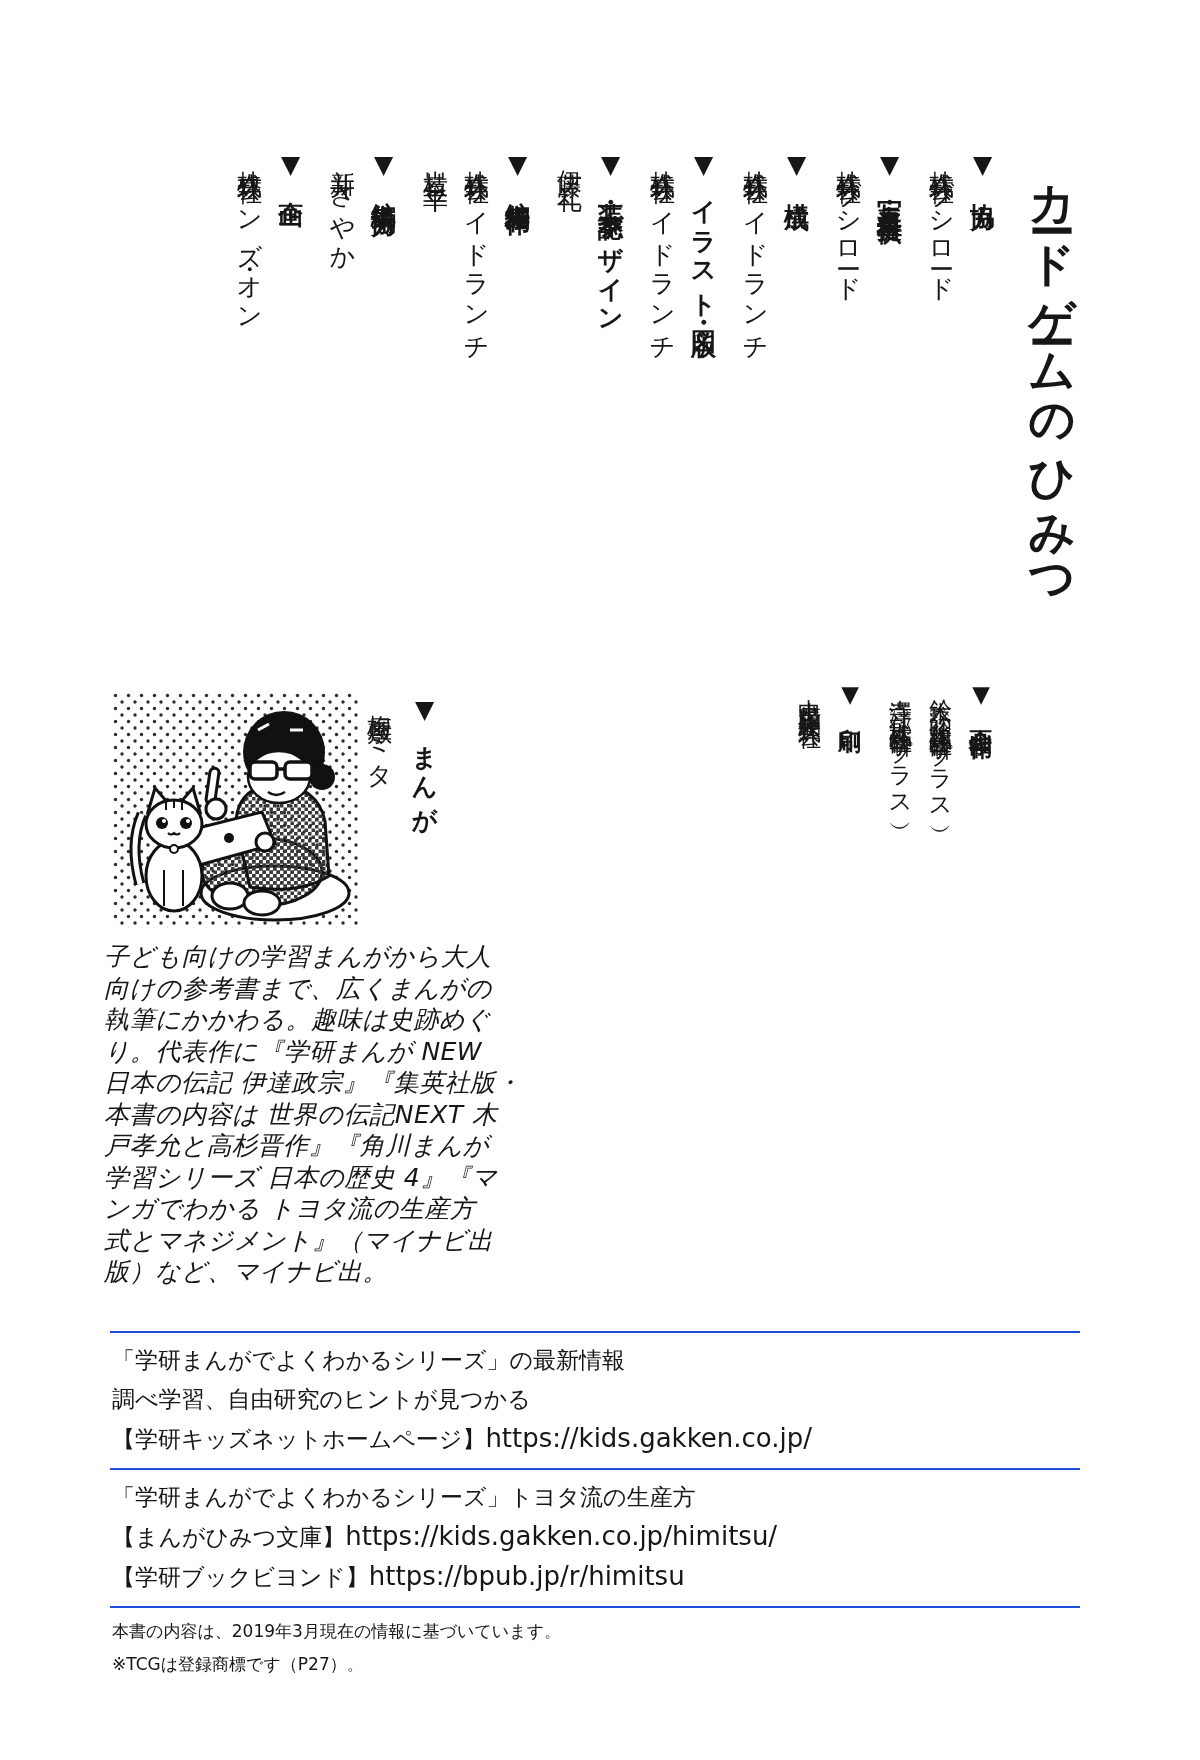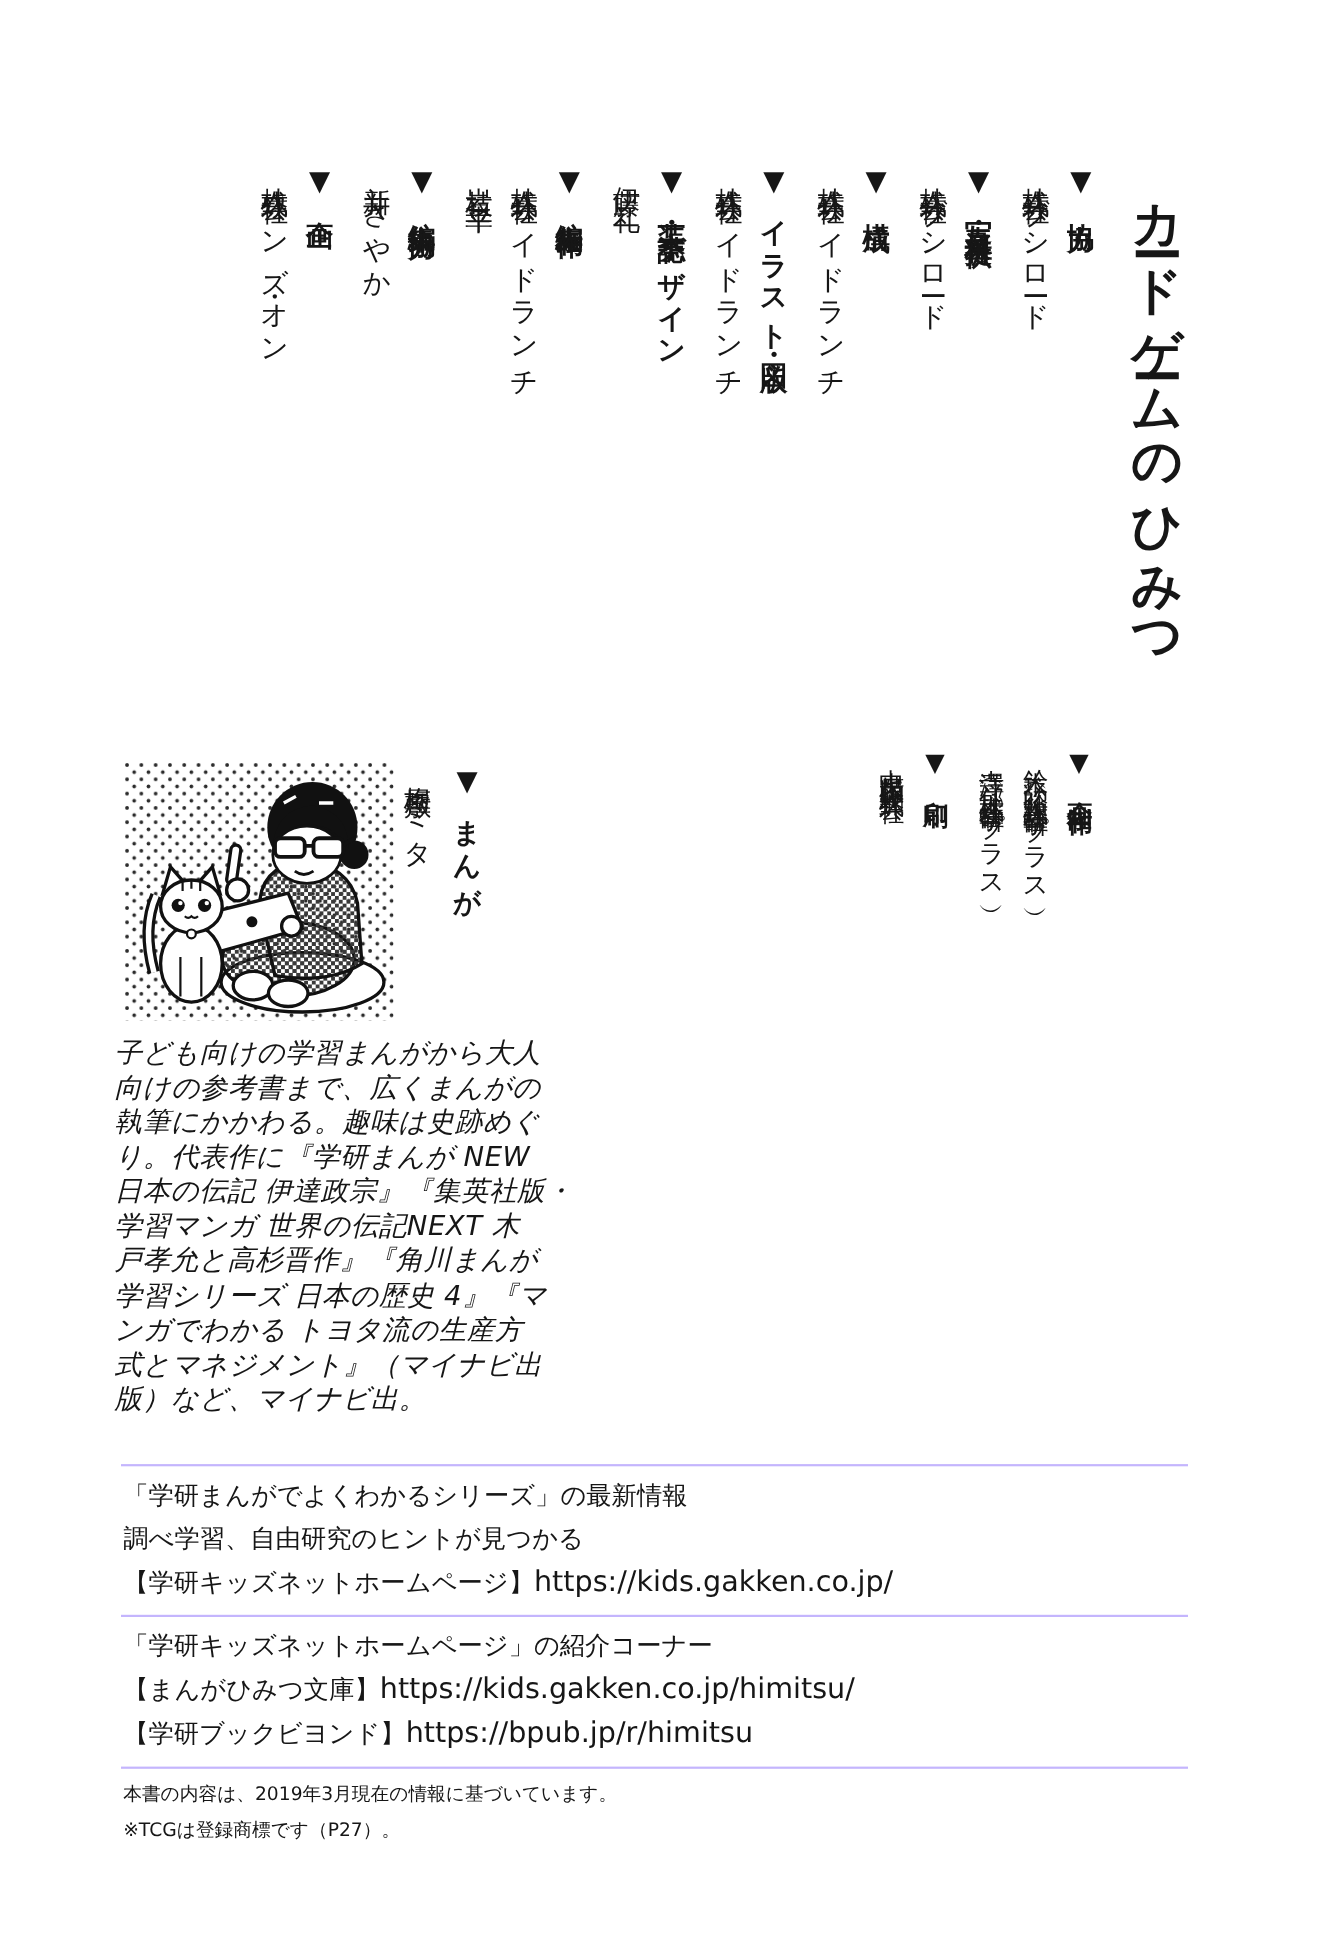--- a/index.html
+++ b/index.html
@@ -77,21 +77,21 @@
   }
   
   #footer-info {
     position: absolute;
     left: 110px;
     top: 1331px;
     width: 970px;
     font-size: 23px;
   }
   .fsection {
-    border-top: 2px solid #c4b5fd;
+    border-top: 2px solid #1d4ed8;
     padding: 8px 0 9px 2px;
   }
   .frow { line-height: 39px; white-space: nowrap; }
   .url {
     font-weight: normal;
     font-size: 26px;
     letter-spacing: 0px;
   }
   .fsection.small { font-size: 17px; padding-top: 7px; }
   .fsection.small .frow { line-height: 33px; }
@@ -219,21 +219,21 @@
     <circle cx="62" cy="157" r="4" fill="#ffffff" stroke="#111111" stroke-width="2"></circle>
   </svg>
 </div>
 
 <div id="author-bio">
   <div class="bio-line">子ども向けの学習まんがから大人</div>
   <div class="bio-line">向けの参考書まで、広くまんがの</div>
   <div class="bio-line">執筆にかかわる。趣味は史跡めぐ</div>
   <div class="bio-line">り。代表作に『学研まんが NEW</div>
   <div class="bio-line">日本の伝記 伊達政宗』『集英社版・</div>
-  <div class="bio-line">学習マンガ 世界の伝記NEXT 木</div>
+  <div class="bio-line">本書の内容は 世界の伝記NEXT 木</div>
   <div class="bio-line">戸孝允と高杉晋作』『角川まんが</div>
   <div class="bio-line">学習シリーズ 日本の歴史 4』『マ</div>
   <div class="bio-line">ンガでわかる トヨタ流の生産方</div>
   <div class="bio-line">式とマネジメント』（マイナビ出</div>
   <div class="bio-line">版）など、マイナビ出。</div>
 </div>
 
 <div id="footer-info">
   <div class="fsection">
     <div class="frow">
@@ -241,21 +241,21 @@
     </div>
     <div class="frow">
       <span>調べ学習、自由研究のヒントが見つかる</span>
     </div>
     <div class="frow">
       <span>【学研キッズネットホームページ】</span><span class="url">https://kids.gakken.co.jp/</span>
     </div>
   </div>
   <div class="fsection">
     <div class="frow">
-      <span>「学研キッズネットホームページ」の紹介コーナー</span>
+      <span>「学研まんがでよくわかるシリーズ」トヨタ流の生産方</span>
     </div>
     <div class="frow">
       <span>【まんがひみつ文庫】</span><span class="url">https://kids.gakken.co.jp/himitsu/</span>
     </div>
     <div class="frow">
       <span>【学研ブックビヨンド】</span><span class="url">https://bpub.jp/r/himitsu</span>
     </div>
   </div>
   <div class="fsection small">
     <div class="frow">

